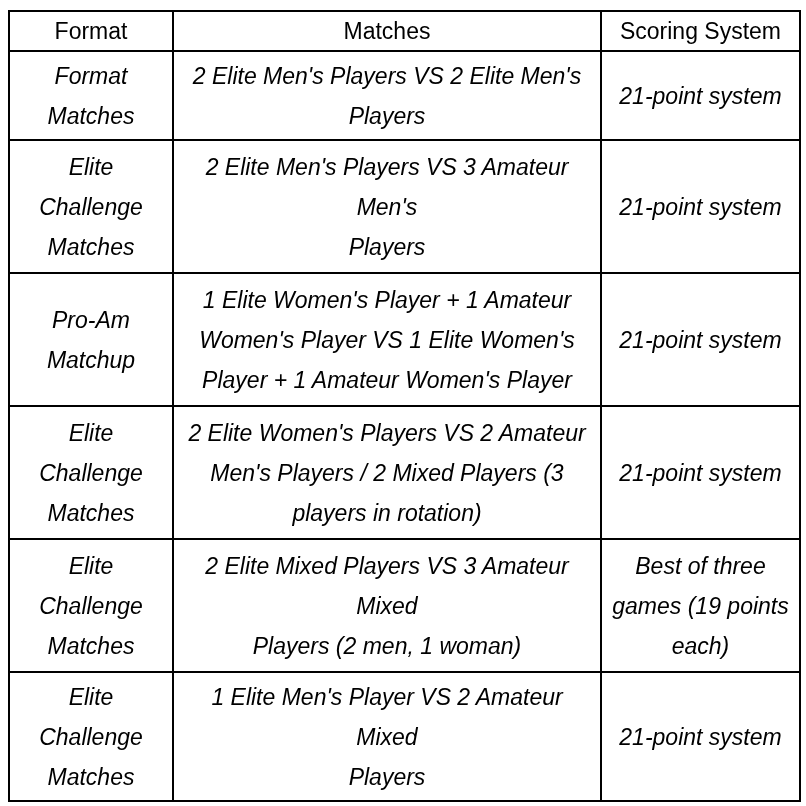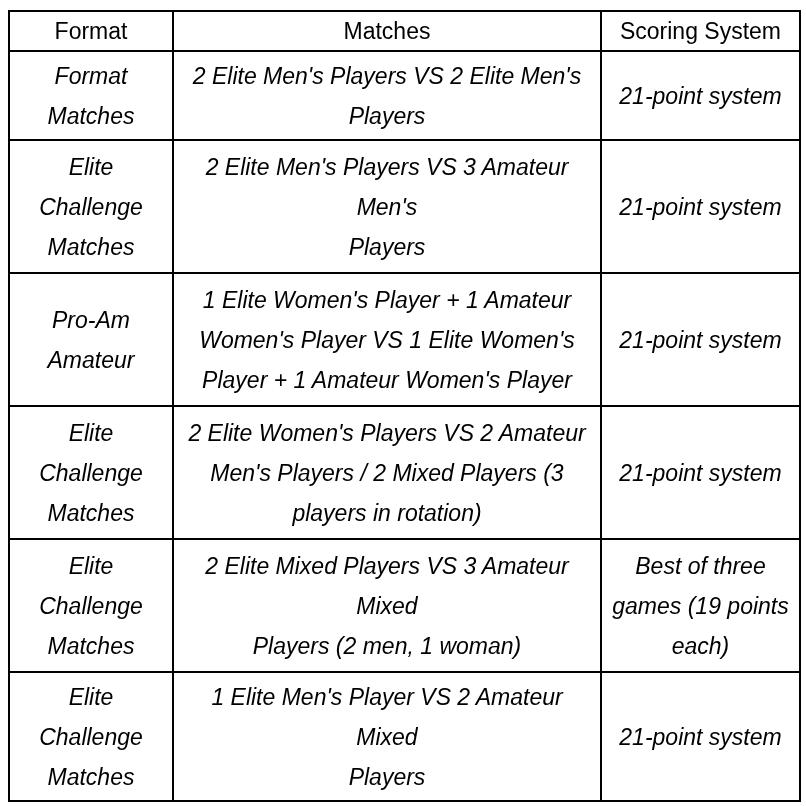--- a/index.html
+++ b/index.html
@@ -73,21 +73,21 @@
     <tr class="row-2">
       <td>Elite
 Challenge
 Matches</td>
       <td>2 Elite Men's Players VS 3 Amateur Men's
 Players</td>
       <td>21-point system</td>
     </tr>
     <tr class="row-3">
       <td>Pro-Am
-Amateur</td>
+Matchup</td>
       <td>1 Elite Women's Player + 1 Amateur
 Women's Player VS 1 Elite Women's
 Player + 1 Amateur Women's Player</td>
       <td>21-point system</td>
     </tr>
     <tr class="row-4">
       <td>Elite
 Challenge
 Matches</td>
       <td>2 Elite Women's Players VS 2 Amateur

